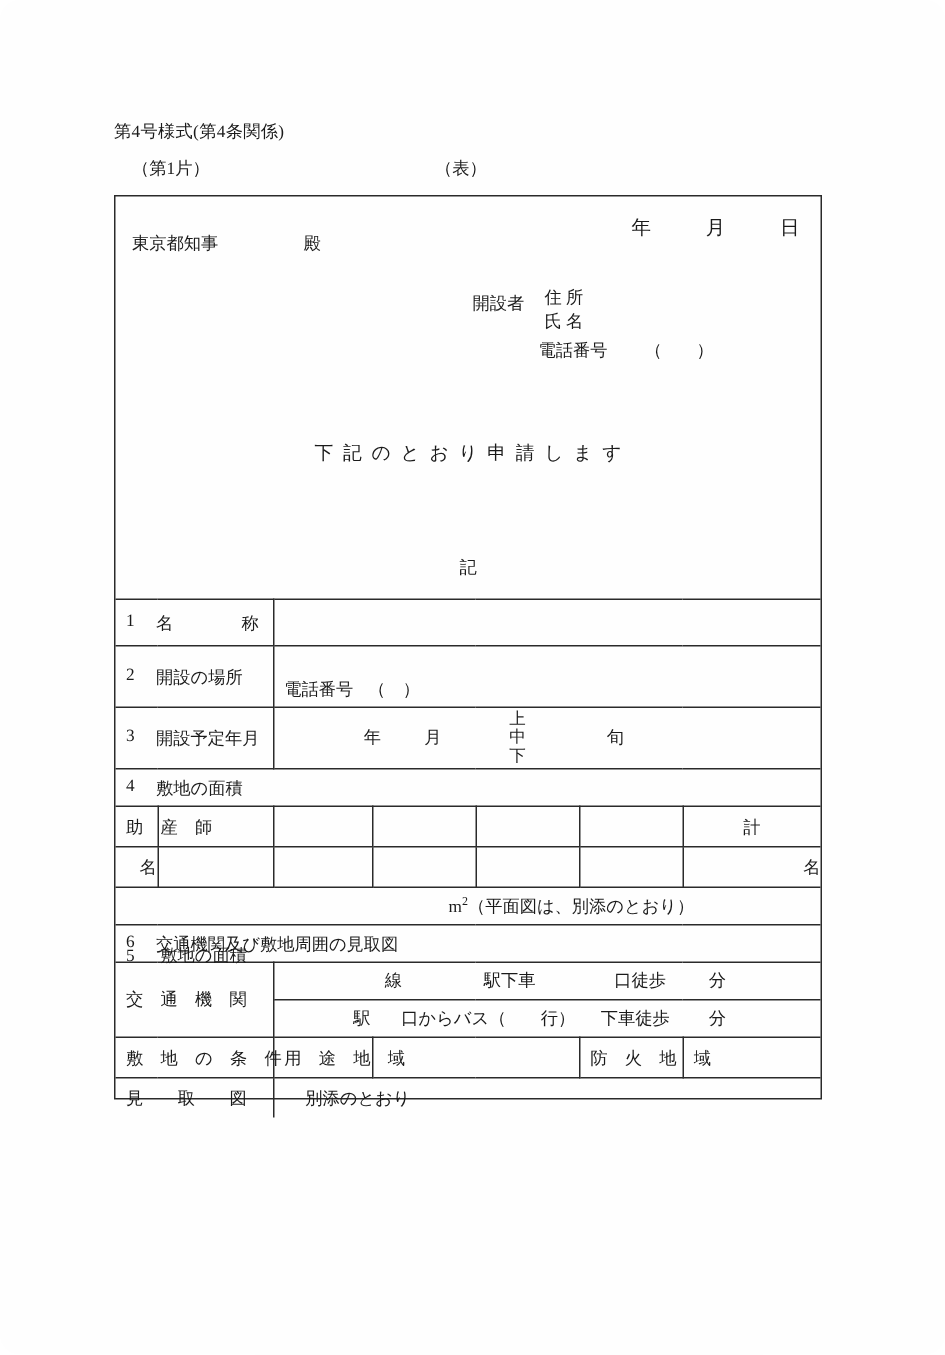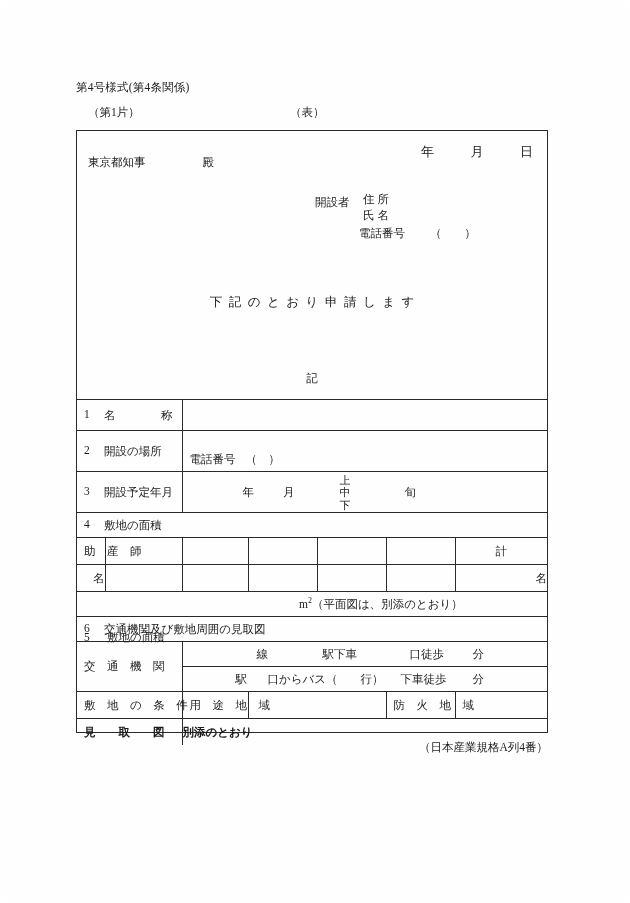--- a/index.html
+++ b/index.html
@@ -194,23 +194,23 @@
     table-layout: fixed;
     font-size: 11.5px;
   }
   .tbl td {
     border: 1px solid #2a2a2a;
     padding: 0;
     vertical-align: middle;
   }
   .tbl td.nb-l { border-left: none; }
   .tbl td.nb-r { border-right: none; }
-  .tbl td.nb-b { border-bottom: none; font-weight: bold; }
-
-  .cellpad { padding: 0 0; }
+  .tbl td.nb-b { border-bottom: none; }
+
+  .cellpad { padding: 0 21px; }
 
   
   .spread {
     display: flex;
     justify-content: space-between;
     padding: 0 24px 0 7px;
     white-space: nowrap;
   }
   .spread-num {
     display: flex;
@@ -548,14 +548,13 @@
           </div>
         </td>
         <td class="nb-r nb-b h26" colspan="5">
           <span class="cellpad">別添のとおり</span>
         </td>
       </tr>
     </tbody>
       </table>
   </div>
 
-  <div class="note-bottom">（日本産業規格A列4番）</div>
 </div>
 
 </body></html>

